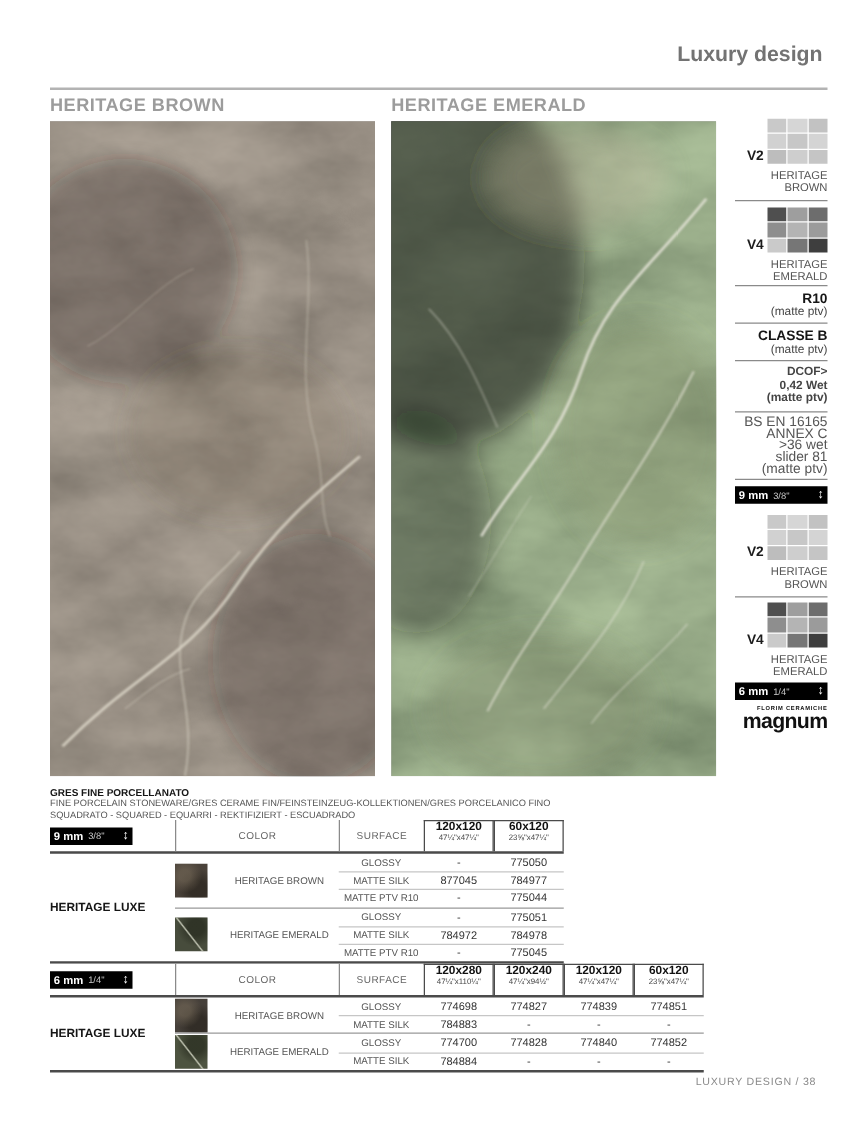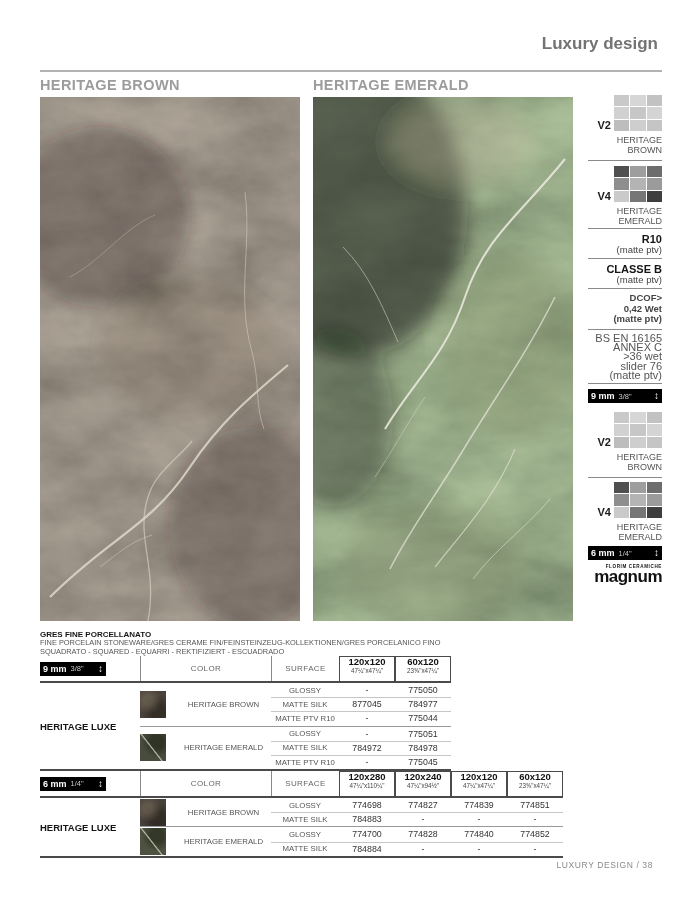--- a/index.html
+++ b/index.html
@@ -209,21 +209,21 @@
       <span>DCOF&gt;</span>
       <span>0,42 Wet</span>
       <span>(matte ptv)</span>
     </div>
     <div class="sdiv" style="top:329px;"></div>
 
     <div class="abs spec small" style="top:334px;">
       <span>BS EN 16165</span>
       <span>ANNEX C</span>
       <span>&gt;36 wet</span>
-      <span>slider 76</span>
+      <span>slider 81</span>
       <span>(matte ptv)</span>
     </div>
     <div class="sdiv" style="top:383px;"></div>
 
     <div class="abs tbadge" style="top:389px;">
       <span class="tb-mm">9 mm</span>
       <span class="tb-in">3/8"</span>
       <span class="tb-arrow">↕</span>
     </div>
 

